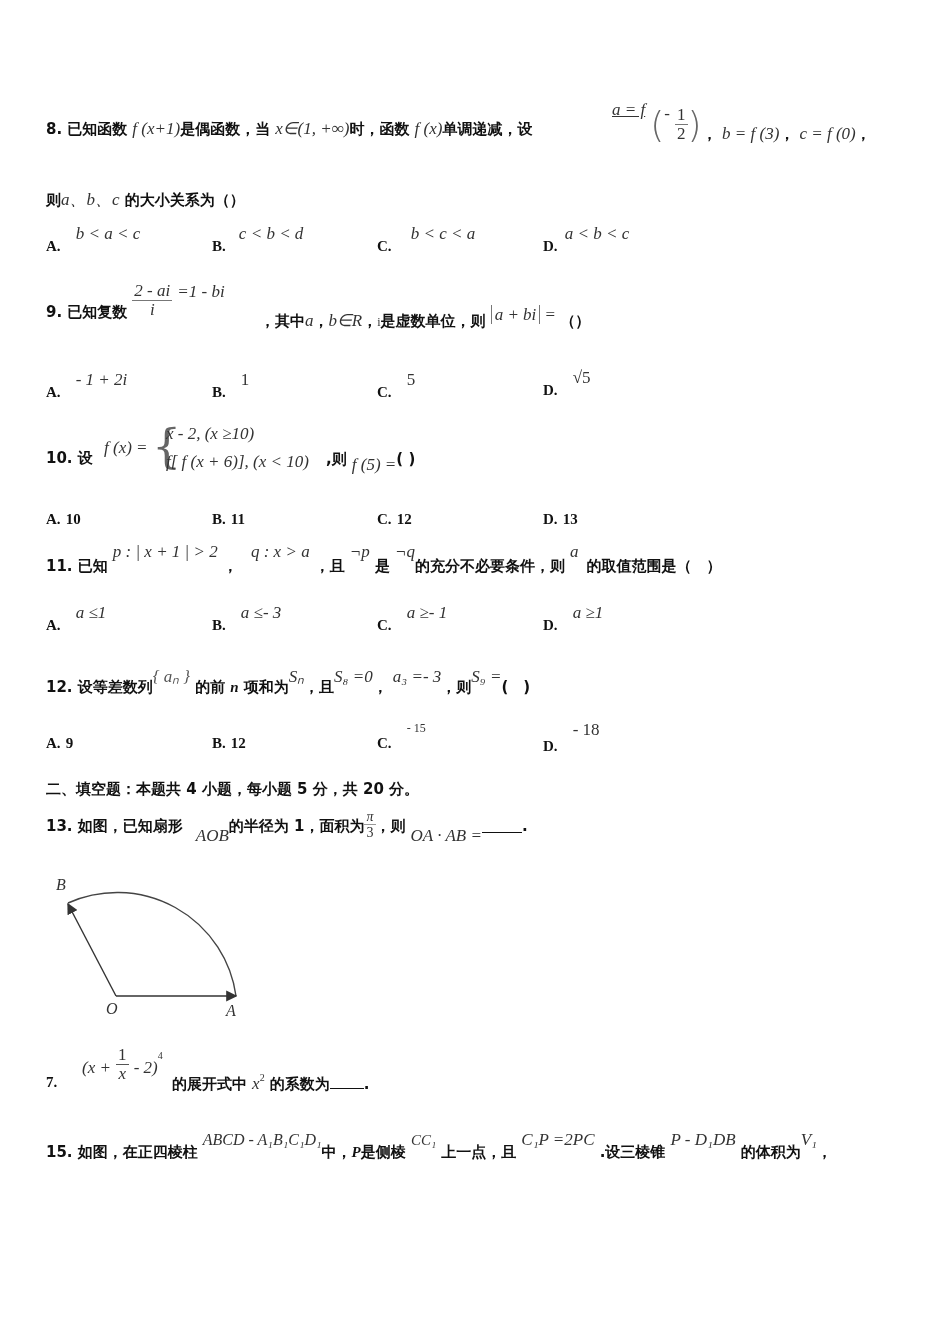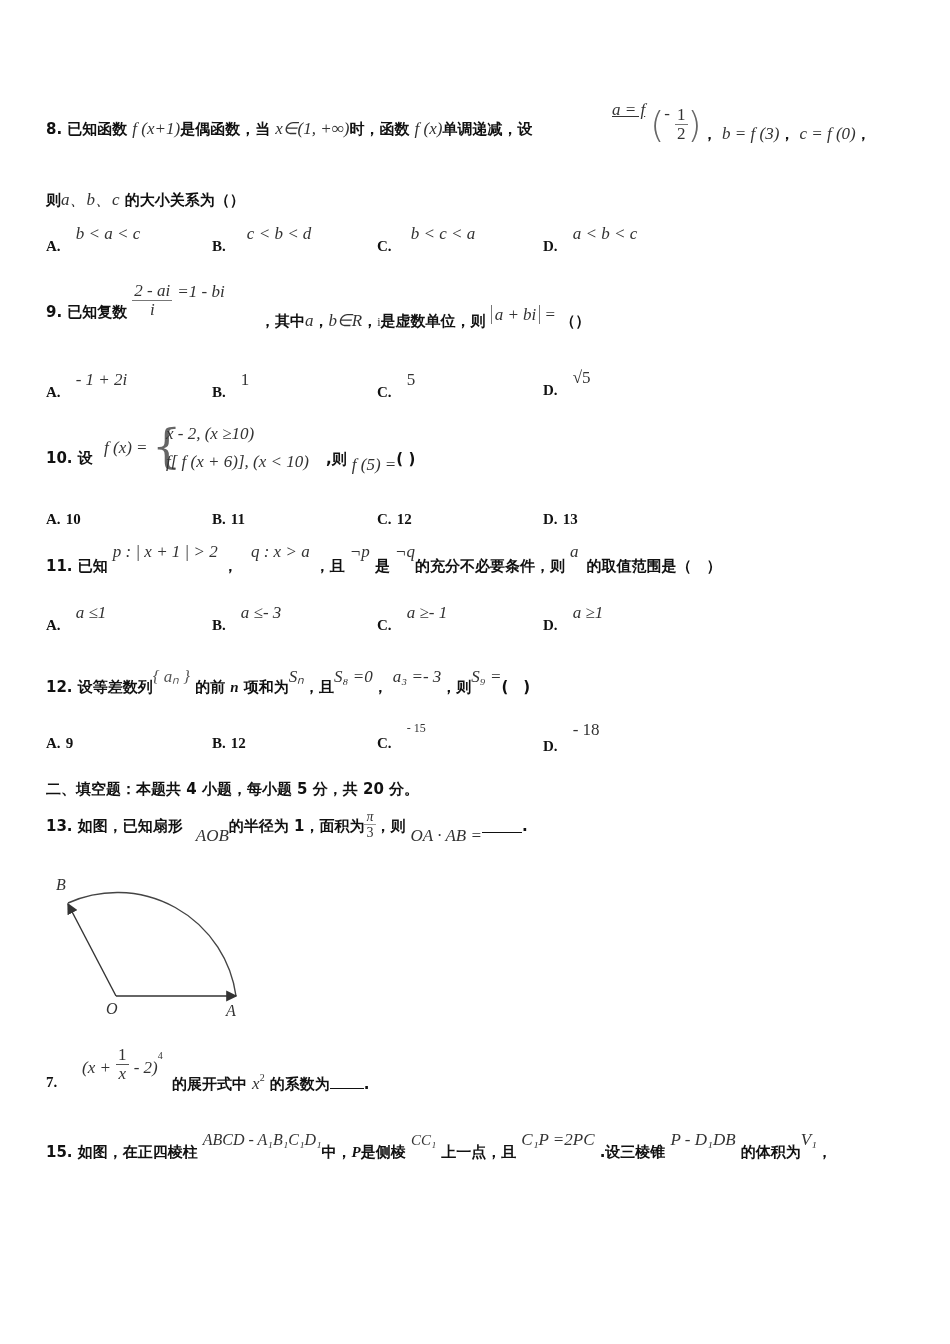--- a/index.html
+++ b/index.html
@@ -42,29 +42,29 @@
     <span class="cn">则</span><span class="m">a、b、c</span>
     <span class="cn">的大小关系为（）</span>
   </div>
   <div>
     <div class="abs" style="left:46px; top:224px;">
       <span class="opt" style="vertical-align:-12px;">A.</span>
       <span class="m" style="margin-left:10px;">b &lt; a &lt; c</span>
     </div>
     <div class="abs" style="left:212px; top:224px;">
       <span class="opt" style="vertical-align:-12px;">B.</span>
-      <span class="m" style="margin-left:16px;">c &lt; b &lt; d</span>
+      <span class="m" style="margin-left:8px;">c &lt; b &lt; d</span>
     </div>
     <div class="abs" style="left:377px; top:224px;">
       <span class="opt" style="vertical-align:-12px;">C.</span>
       <span class="m" style="margin-left:14px;font-style:italic;">b &lt; c &lt; a</span>
     </div>
     <div class="abs" style="left:543px; top:224px;">
       <span class="opt" style="vertical-align:-12px;">D.</span>
-      <span class="m" style="margin-left:10px;">a &lt; b &lt; c</span>
+      <span class="m" style="margin-left:2px;">a &lt; b &lt; c</span>
     </div>
   </div>
 </div>
 
 <div>
   <div class="abs" style="left:46px; top:282px;">
     <span class="cn" style="vertical-align:-12px;">9.</span>
     <span class="cn" style="vertical-align:-12px;">已知复数</span>
     <span class="frac m"><span class="num" style="border-color:#777">2 - ai</span><span class="den">i</span></span>
     <span class="m" style="vertical-align:8px;">=1 - bi</span>

